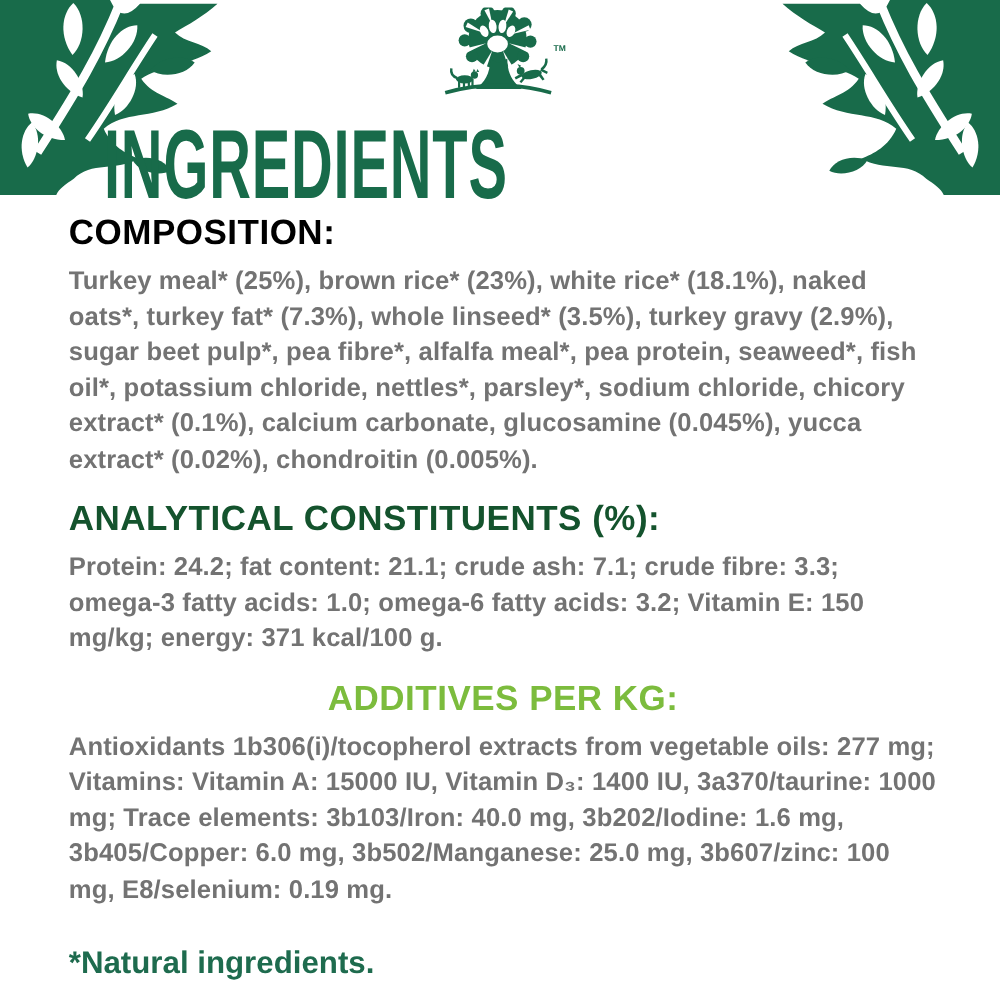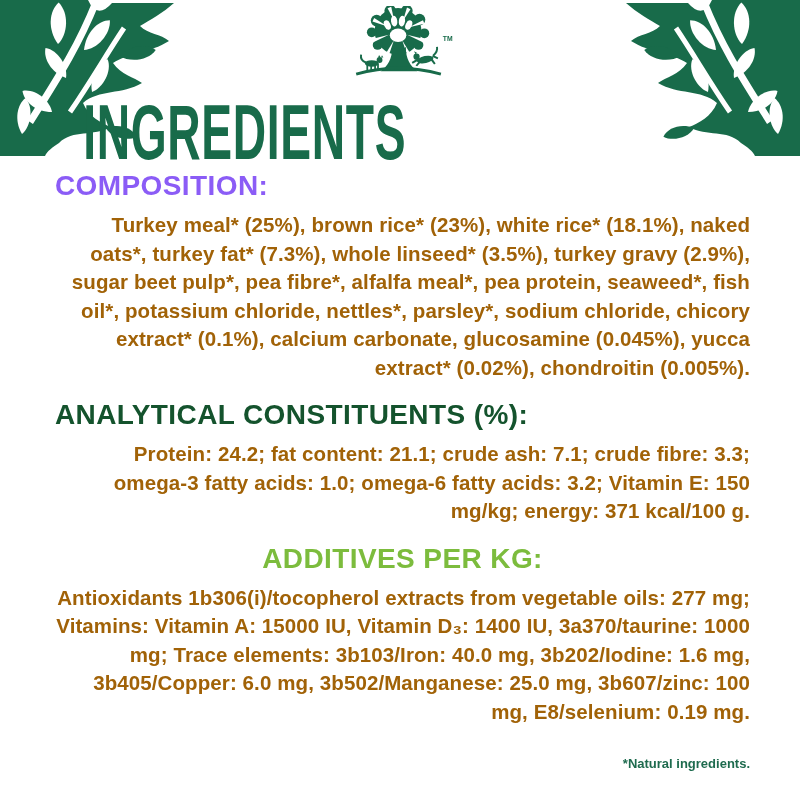--- a/index.html
+++ b/index.html
@@ -23,26 +23,26 @@
   }
 
   .content{position:absolute;left:55px;right:50px;top:170px;}
   .section h2{
     margin:0 0 9px 0;
     font-size:28px;font-weight:800;letter-spacing:0.4px;
   }
   .section p{
     margin:0 0 17px 0;
     font-size:20.5px;line-height:28.5px;font-weight:bold;
-    color:#a16207;letter-spacing:0.1px;text-align:right;
+    color:#737373;letter-spacing:0.1px;
   }
   .section{margin-bottom:4px;}
   .footnote{
     margin-top:30px;
-    font-size:13px;font-weight:bold;color:#1E6B4E;text-align:right;
+    font-size:25px;font-weight:bold;color:#1E6B4E;
   }
 </style>
 </head>
 <body>
 
 <svg class="corner left" viewBox="0 0 186 156" aria-hidden="true">
   <path fill="#186B4A" d="M0,0 H88 Q97,20 112,3 H174
     C163,13 150,20 140,26
     C148,34 161,34 169,41
     C150,53 128,53 113,63
@@ -157,21 +157,21 @@
   </svg>
 </div>
 
 <div class="title-row">
   <span class="title">INGREDIENTS</span>
 </div>
 
 <div class="content">
 
   <div class="section">
-    <h2 style="color: #8b5cf6;">COMPOSITION:</h2>
+    <h2 style="color: #000000;">COMPOSITION:</h2>
     <p>Turkey meal* (25%), brown rice* (23%), white rice* (18.1%), naked oats*, turkey fat* (7.3%), whole linseed* (3.5%), turkey gravy (2.9%), sugar beet pulp*, pea fibre*, alfalfa meal*, pea protein, seaweed*, fish oil*, potassium chloride, nettles*, parsley*, sodium chloride, chicory extract* (0.1%), calcium carbonate, glucosamine (0.045%), yucca extract* (0.02%), chondroitin (0.005%).</p>
   </div>
 
   <div class="section">
     <h2 style="color: #14532d;">ANALYTICAL CONSTITUENTS (%):</h2>
     <p>Protein: 24.2; fat content: 21.1; crude ash: 7.1; crude fibre: 3.3; omega-3 fatty acids: 1.0; omega-6 fatty acids: 3.2; Vitamin E: 150 mg/kg; energy: 371 kcal/100 g.</p>
   </div>
 
   <div class="section">
     <h2 style="color: rgb(124, 188, 61); text-align: center;">ADDITIVES PER KG:</h2>

